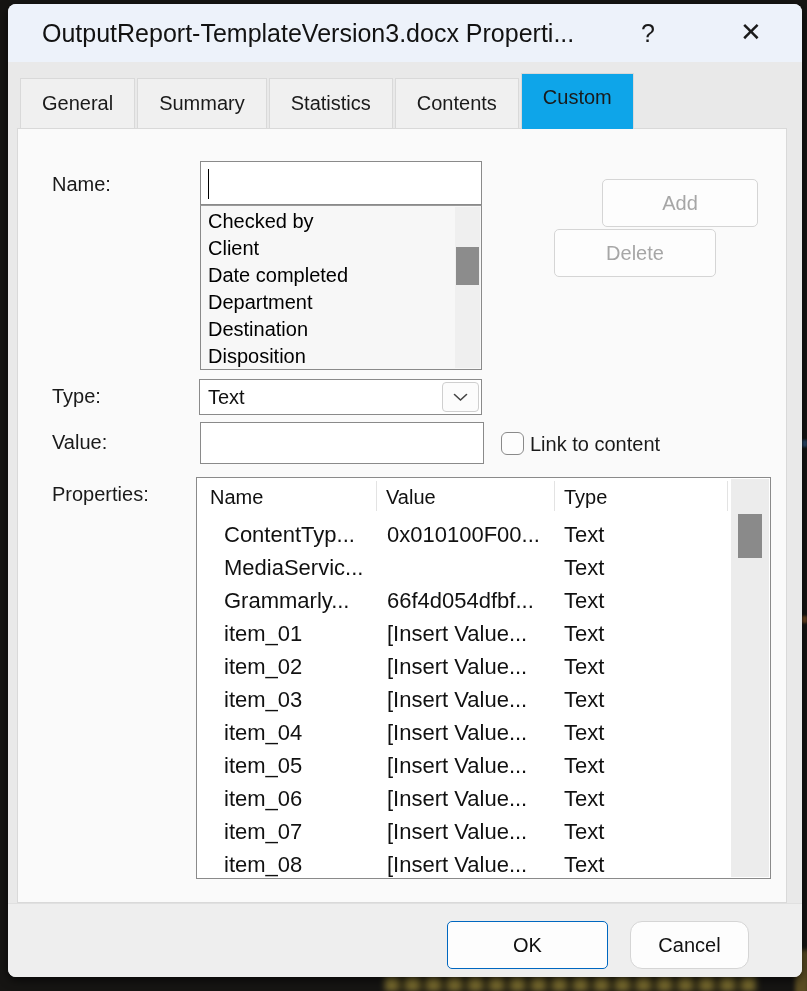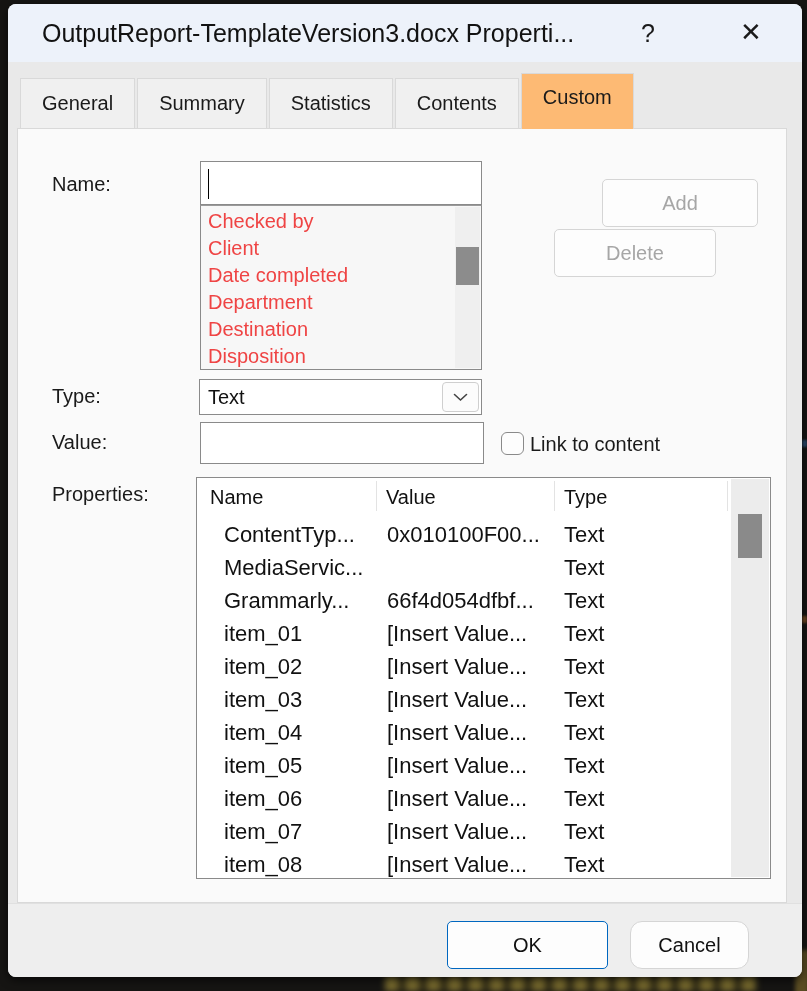--- a/index.html
+++ b/index.html
@@ -19,36 +19,36 @@
 
   #titlebar{position:absolute;left:0;top:0;width:100%;height:58px;background:#edf2fa;}
   #title-text{position:absolute;left:22px;top:0;line-height:58px;font-size:25px;color:#121212;white-space:nowrap;margin-left:12px;}
   #help-btn{position:absolute;left:616px;top:0;width:48px;height:58px;text-align:center;line-height:58px;font-size:25px;color:#1a1a1a;cursor:default;}
   #close-btn{position:absolute;left:712px;top:0;width:62px;height:58px;text-align:center;line-height:56px;font-size:26px;color:#1a1a1a;cursor:default;}
 
   
   #tab-bar{position:absolute;left:12px;top:70px;height:54px;display:flex;align-items:flex-end;z-index:3;}
   .tab{height:50px;box-sizing:border-box;background:#f0f0f0;border:1px solid #d9d9d9;border-bottom:none;
     margin-right:2px;padding:0 21px;display:flex;align-items:center;font-size:20px;color:#1a1a1a;}
-  .tab.active{height:56px;background:#fdba74;margin-bottom:-1px;position:relative;z-index:4;align-items:flex-start;padding-top:12px;}
+  .tab.active{height:56px;background:#0ea5e9;margin-bottom:-1px;position:relative;z-index:4;align-items:flex-start;padding-top:12px;}
 
   
   #panel{position:absolute;left:9px;top:124px;width:770px;height:775px;box-sizing:border-box;
     background:#fafafa;border:1px solid #d9d9d9;z-index:2;}
 
   .lbl{position:absolute;font-size:20px;color:#1a1a1a;white-space:nowrap;}
 
   .inputbox{position:absolute;box-sizing:border-box;background:#ffffff;border:1px solid #8a8a8a;}
   #name-input{left:182px;top:32px;width:282px;height:44px;}
   .caret{position:absolute;left:7px;top:7px;width:1px;height:30px;background:#000;}
 
   #name-list{position:absolute;left:182px;top:76px;width:282px;height:165px;box-sizing:border-box;
     background:#f7f7f7;border:1px solid #8a8a8a;border-top:1px solid #9a9a9a;overflow:hidden;}
   #name-list-items{position:absolute;left:0;top:2px;right:27px;}
-  .list-item{font-size:20px;line-height:27px;padding-left:7px;color:#ef4444;white-space:nowrap;}
+  .list-item{font-size:20px;line-height:27px;padding-left:7px;color:#000000;white-space:nowrap;}
   .v-scroll{position:absolute;right:1px;top:1px;bottom:1px;width:25px;background:#efefef;}
   #name-list .v-thumb{position:absolute;left:1px;top:40px;width:23px;height:38px;background:#8c8c8c;}
 
   .btn{position:absolute;box-sizing:border-box;border-radius:5px;background:#fdfdfd;border:1px solid #d5d5d5;
     font-size:20px;display:flex;align-items:center;justify-content:center;}
   .btn.disabled{color:#a6a6a6;}
   #add-btn{left:536px;top:50px;width:156px;height:48px;margin-left:48px;}
   #delete-btn{left:536px;top:100px;width:162px;height:48px;}
 
   #type-select{position:absolute;left:181px;top:250px;width:283px;height:36px;box-sizing:border-box;

